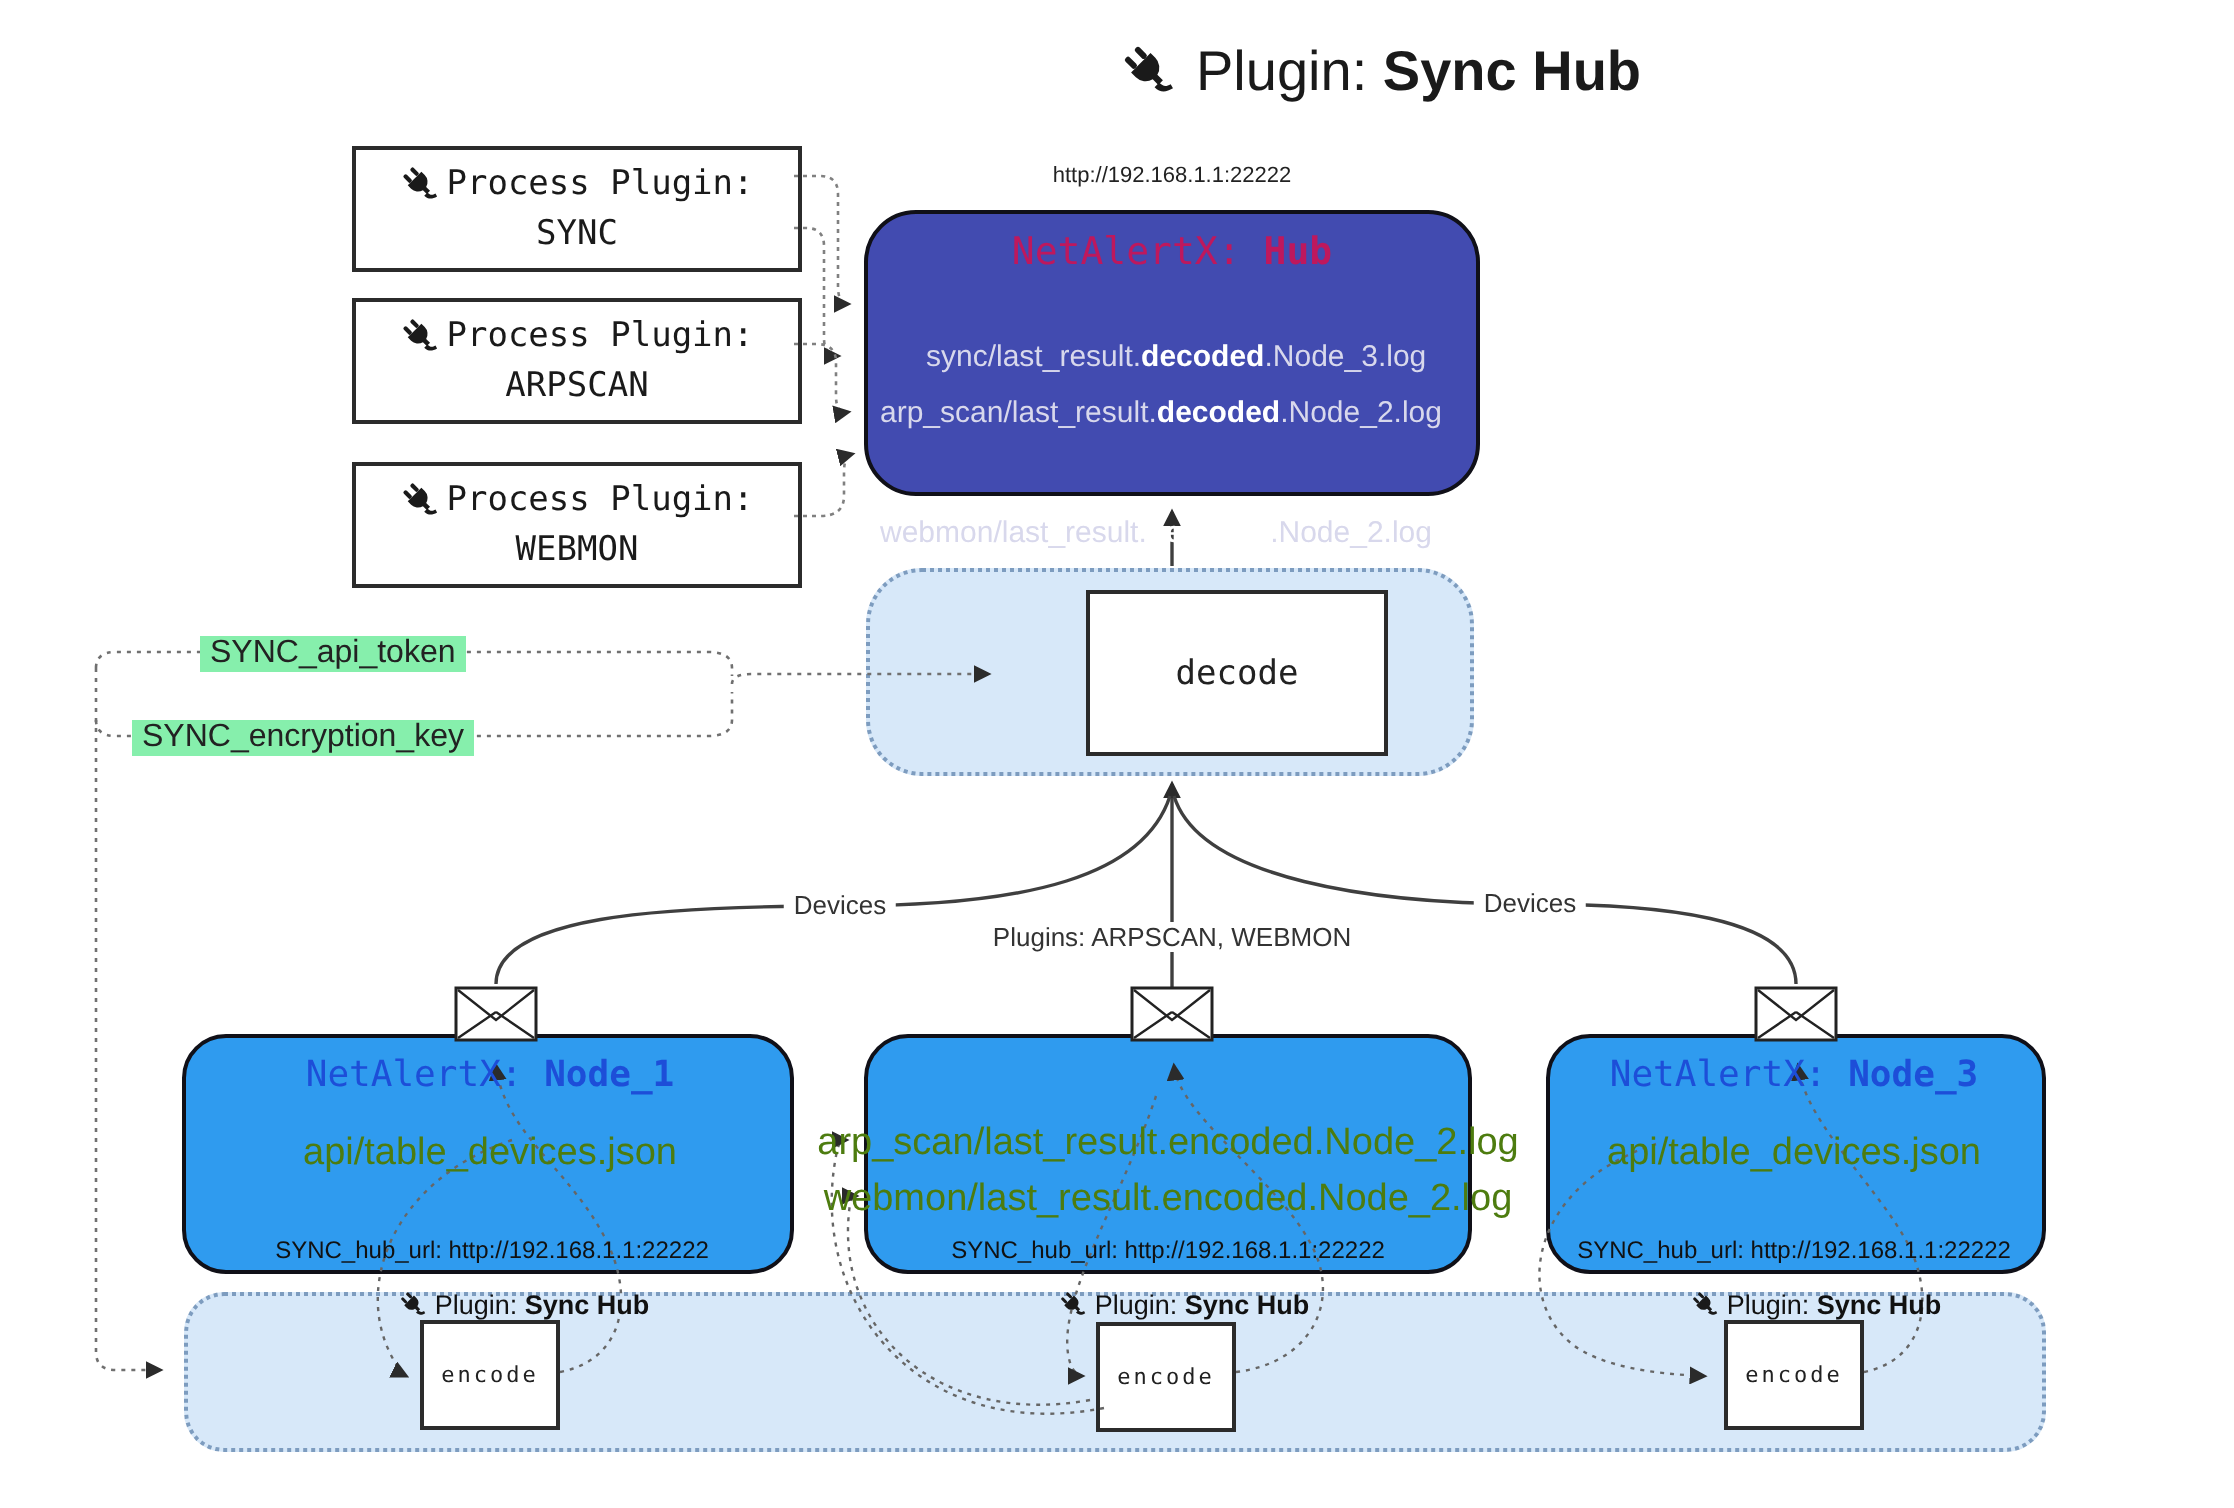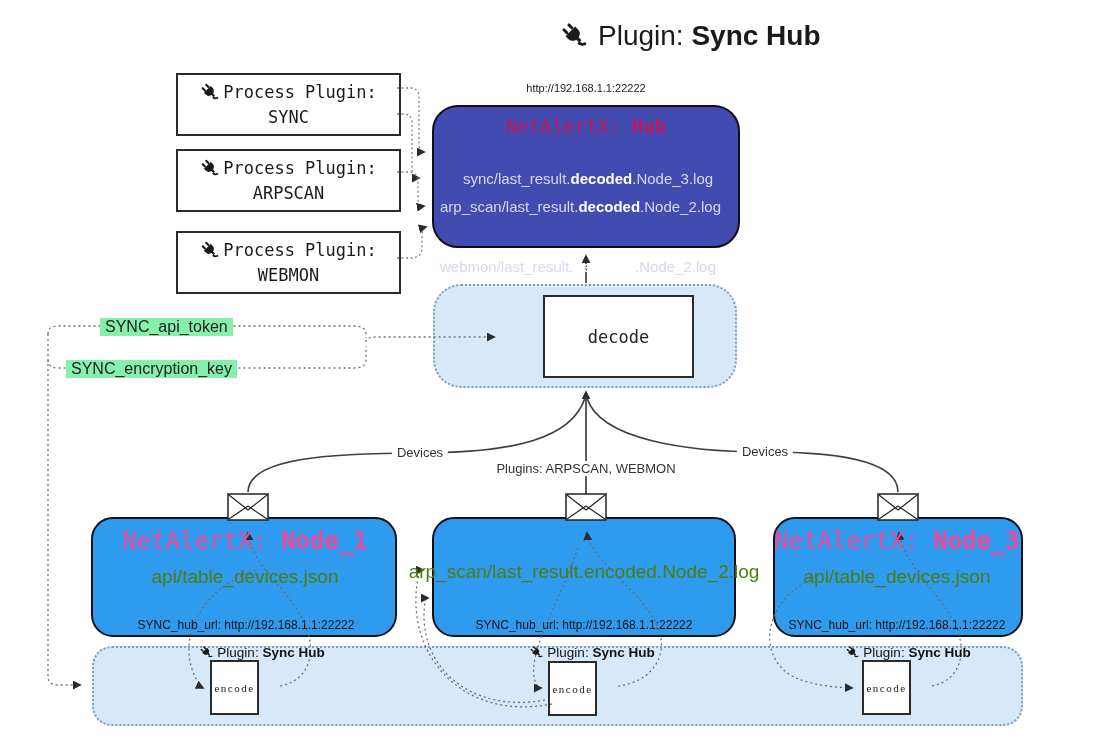--- a/index.html
+++ b/index.html
@@ -44,29 +44,29 @@
 
   
   .setlbl{font-size:16px;background:#86efac;padding:0 5px;color:#222;white-space:nowrap;}
 
   
   .edgelbl{font-size:13px;background:#fff;padding:0 5px;color:#333;}
 
   
   .node{top:517px;height:120px;background:#2F9BEF;border:2.5px solid #101018;
         border-radius:22px;box-sizing:border-box;}
-  .node-title{color:#ec4899;font-family:"DejaVu Sans Mono", monospace;font-size:24px;top:527px;}
+  .node-title{color:#1d4ed8;font-family:"DejaVu Sans Mono", monospace;font-size:18px;top:527px;}
   .node-title b{font-weight:700;}
   .nfile{color:#4d7c0f;font-size:19px;}
   .nurl{color:#111;font-size:12px;}
 
   
   .bband{left:92px;top:646px;width:931px;height:80px;background:#d7e8f9;
          border:2px dotted #7d9cbf;border-radius:20px;box-sizing:border-box;}
-  .encode{width:49px;height:55px;font-size:11px;letter-spacing:1.5px;font-family:Liberation Serif, serif;}
+  .encode{width:70px;height:55px;font-size:11px;letter-spacing:1.5px;}
   .bandlbl{font-size:13.5px;color:#111;display:flex;align-items:center;gap:3px;top:645px;}
   .bandlbl b{font-weight:700;}
 
   svg.wires{position:absolute;left:0;top:0;z-index:5;pointer-events:none;}
   .lbl{z-index:6;}
   .box{z-index:1;}
 </style>
 </head>
 <body>
 
@@ -157,20 +157,21 @@
 
   <div class="abs box node" style="left:91px;width:306px;"></div>
   <div class="abs box node" style="left:432px;width:304px;"></div>
   <div class="abs box node" style="left:773px;width:250px;"></div>
 
   <div class="abs ctr lbl node-title" style="left:245px;"><span>NetAlertX: </span><b>Node_1</b></div>
   <div class="abs ctr lbl node-title" style="left:897px;"><span>NetAlertX: </span><b>Node_3</b></div>
 
   <div class="abs ctr lbl nfile" style="left:245px;top:566px;">api/table_devices.json</div>
   <div class="abs ctr lbl nfile" style="left:584px;top:561px;">arp_scan/last_result.encoded.Node_2.log</div>
+  <div class="abs ctr lbl nfile" style="left:584px;top:589px;">webmon/last_result.encoded.Node_2.log</div>
   <div class="abs ctr lbl nfile" style="left:897px;top:566px;">api/table_devices.json</div>
 
   <div class="abs ctr lbl nurl" style="left:246px;top:618px;">SYNC_hub_url: http://192.168.1.1:22222</div>
   <div class="abs ctr lbl nurl" style="left:584px;top:618px;">SYNC_hub_url: http://192.168.1.1:22222</div>
   <div class="abs ctr lbl nurl" style="left:897px;top:618px;">SYNC_hub_url: http://192.168.1.1:22222</div>
 
   <div class="abs box bband"></div>
   <div class="abs box codebox encode" style="left:210px;top:660px;">
       <span>encode</span>
     </div>

